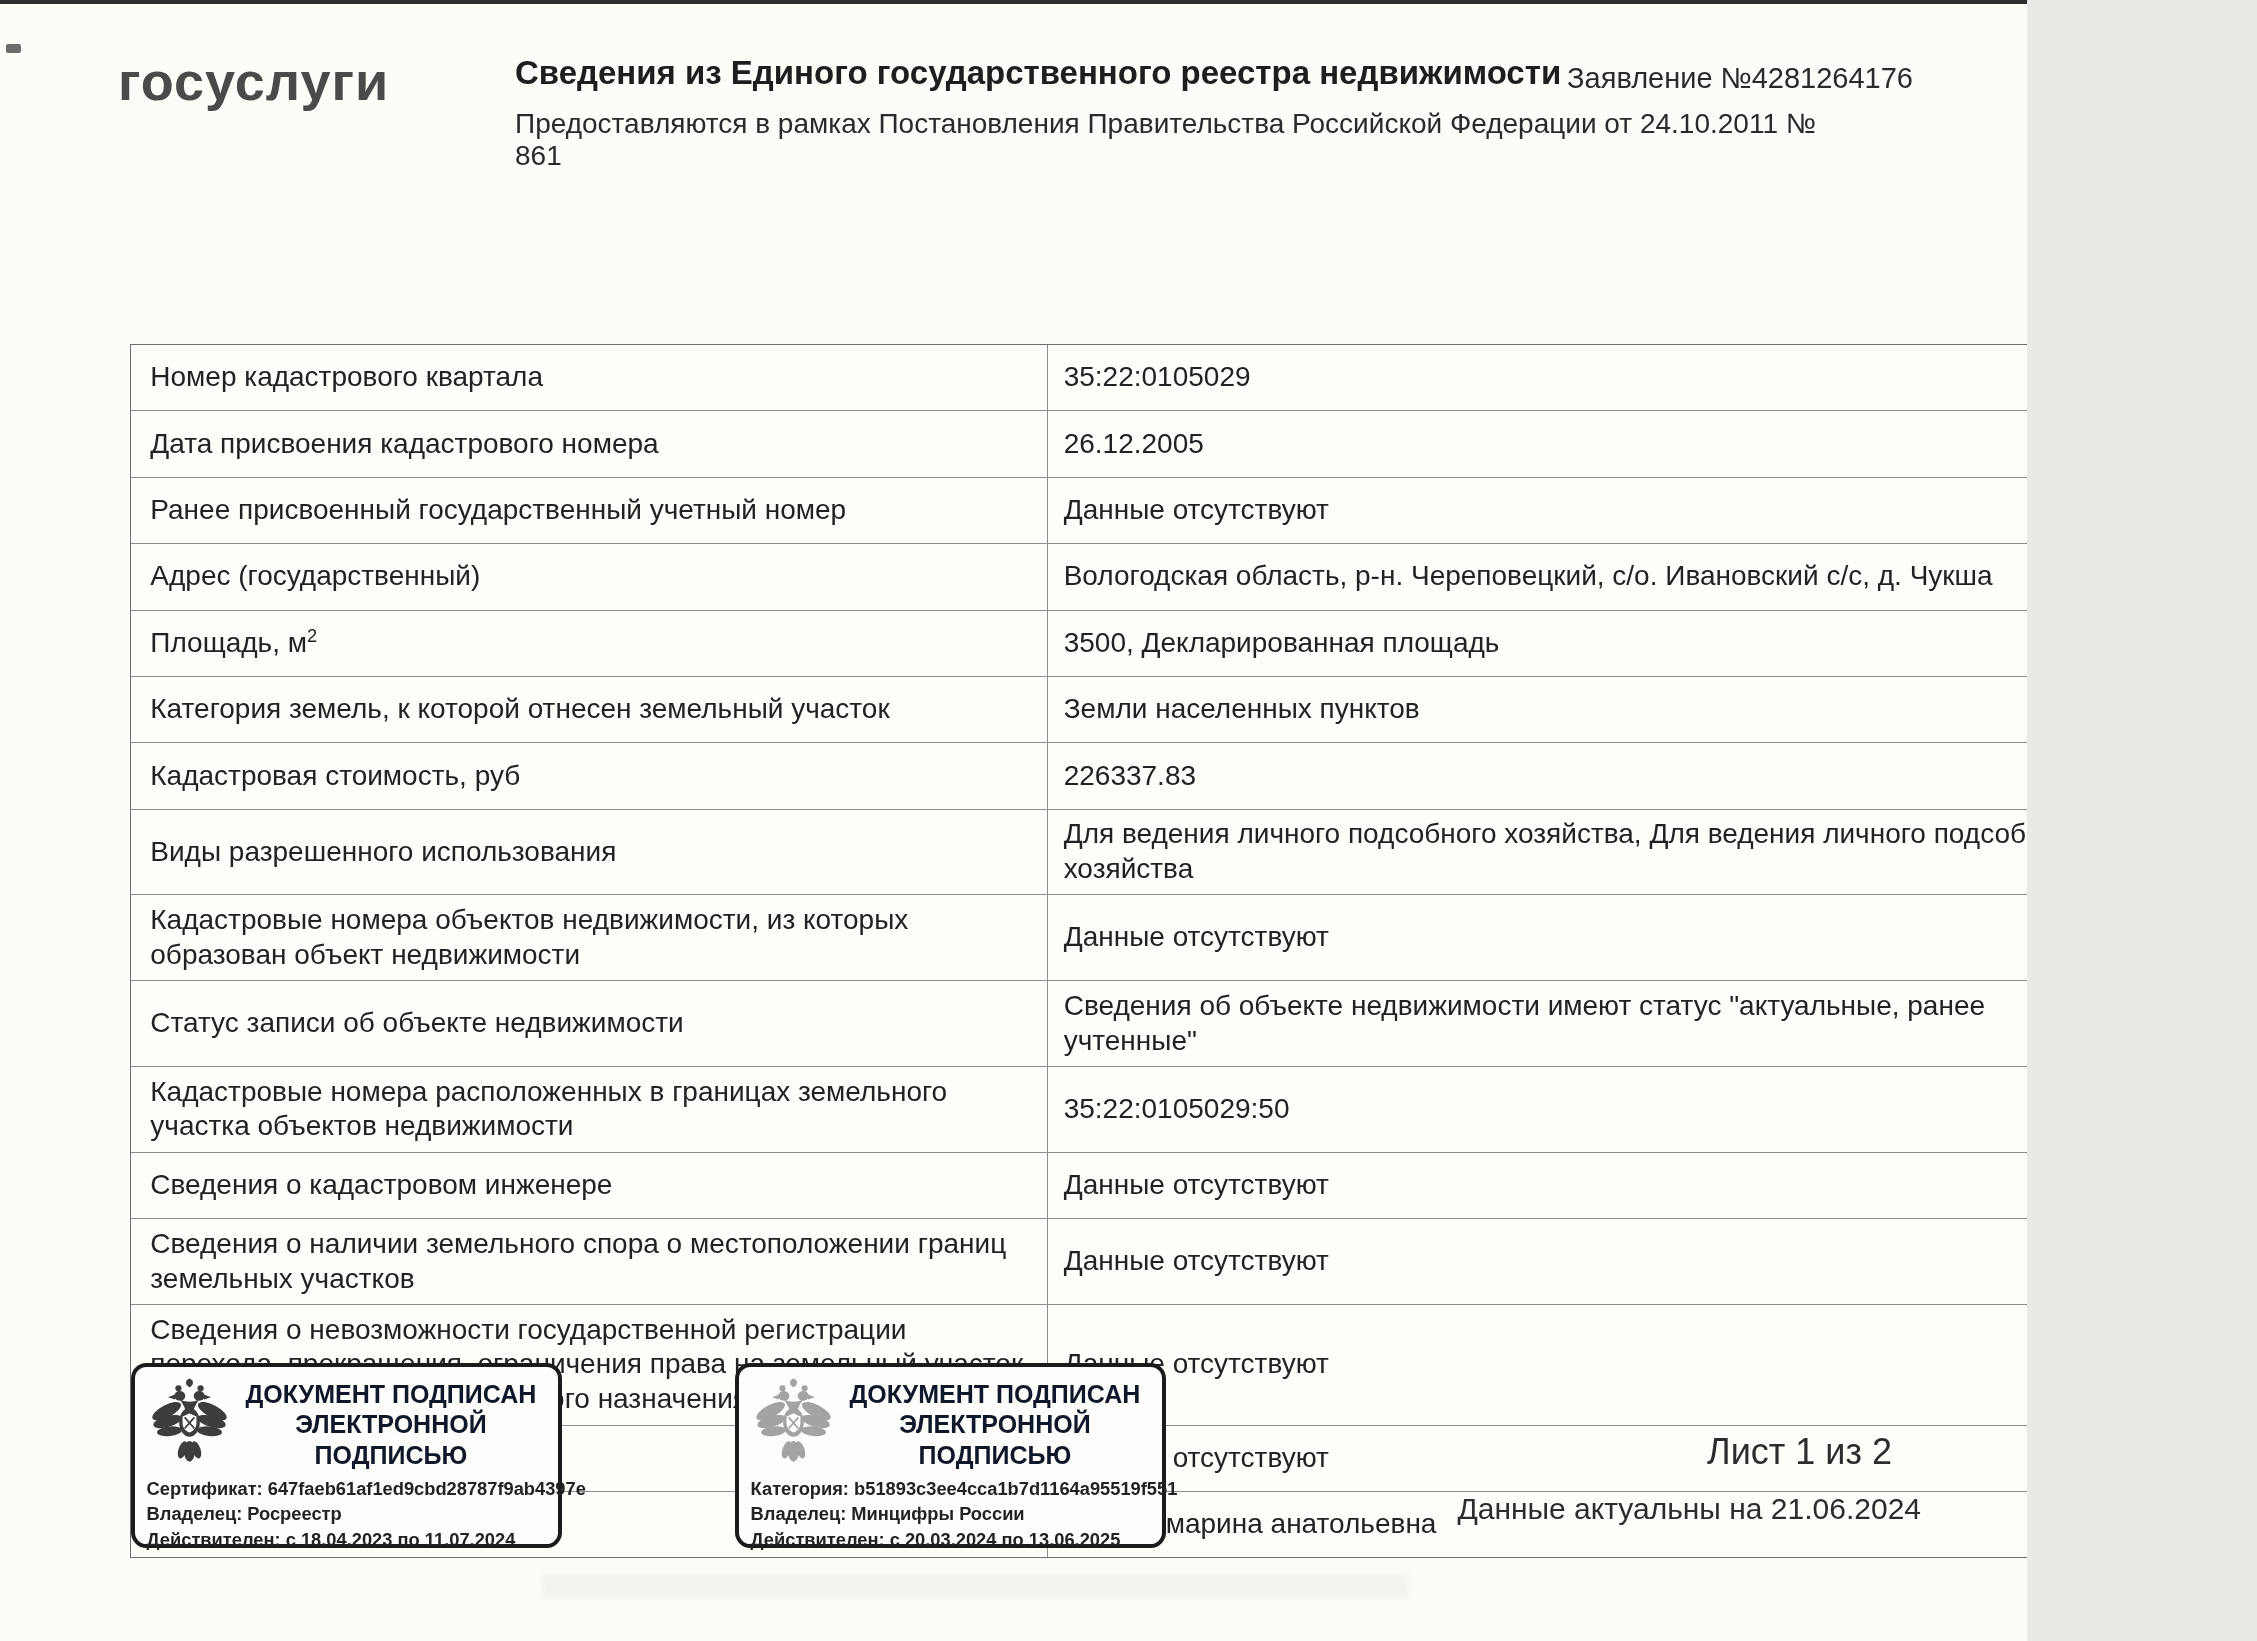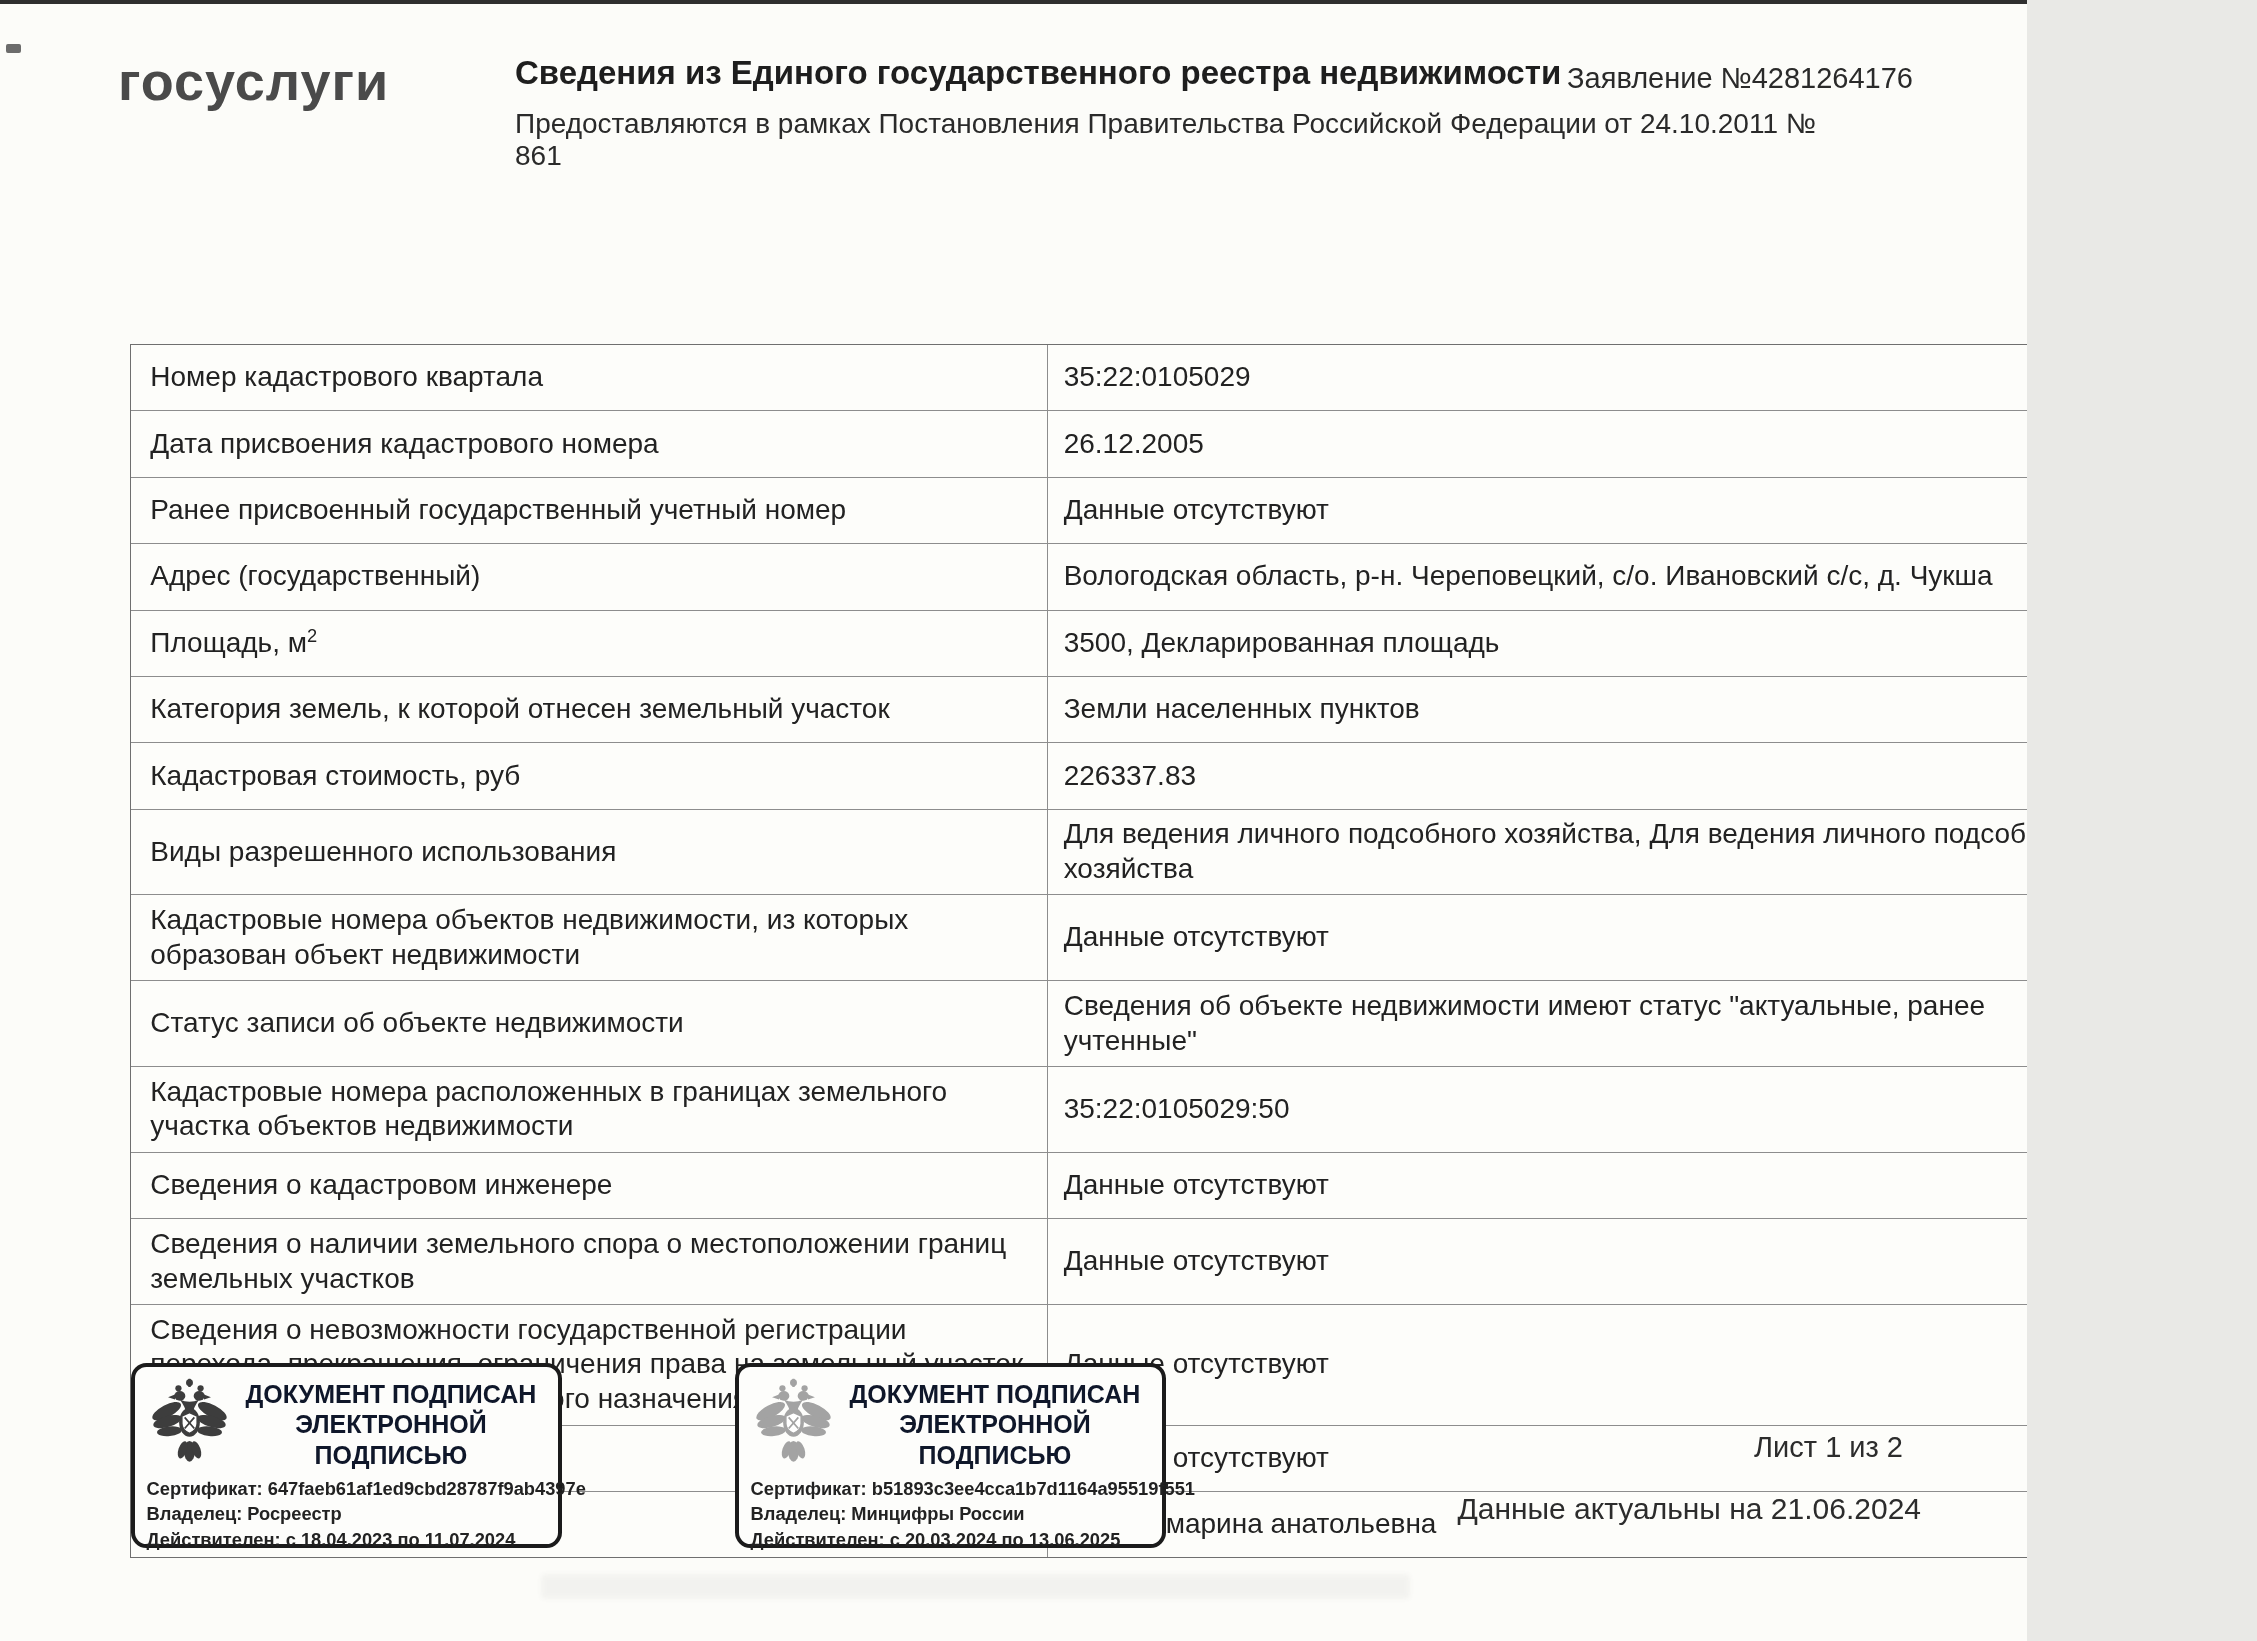--- a/index.html
+++ b/index.html
@@ -83,22 +83,22 @@
     font-size:25px;font-weight:700;color:#0f172a;line-height:1.22;
   }
   .stamp-details{margin-top:1px;}
   .stamp-details div{
     font-size:18.3px;font-weight:700;color:#222;line-height:1.4;
     white-space:nowrap;
   }
 
   
   .sheet-info{
-    position:absolute;right:124px;top:1431px;
-    font-size:29px;color:#2c2c2c;
+    position:absolute;right:135px;top:1431px;
+    font-size:36px;color:#2c2c2c;
   }
   .data-actual{
     position:absolute;right:106px;top:1492px;
     font-size:30px;color:#2c2c2c;
   }
 </style>
 </head>
 <body>
 
 <div class="page">
@@ -259,21 +259,21 @@
         <path d="M60 52 l11 5 v11 q0 10 -11 14 q-11 -4 -11 -14 v-11 Z" fill="#ffffff" stroke="currentColor" stroke-width="2"></path>
         <path d="M53 59 L67 75 M67 59 L53 75" stroke="currentColor" stroke-width="2.5" fill="none"></path>
       </svg>
       <div class="stamp-header">
         <div>ДОКУМЕНТ ПОДПИСАН</div>
         <div>ЭЛЕКТРОННОЙ</div>
         <div>ПОДПИСЬЮ</div>
       </div>
     </div>
     <div class="stamp-details">
-      <div>Сертификат: b51893c3ee4cca1b7d1164a95519f551</div>
+      <div>Категория: b51893c3ee4cca1b7d1164a95519f551</div>
       <div>Владелец: Минцифры России</div>
       <div>Действителен: с 20.03.2024 по 13.06.2025</div>
     </div>
   </div>
 
   <div class="sheet-info">Лист 1 из 2</div>
   <div class="data-actual">Данные актуальны на 21.06.2024</div>
 
 </div>
 

